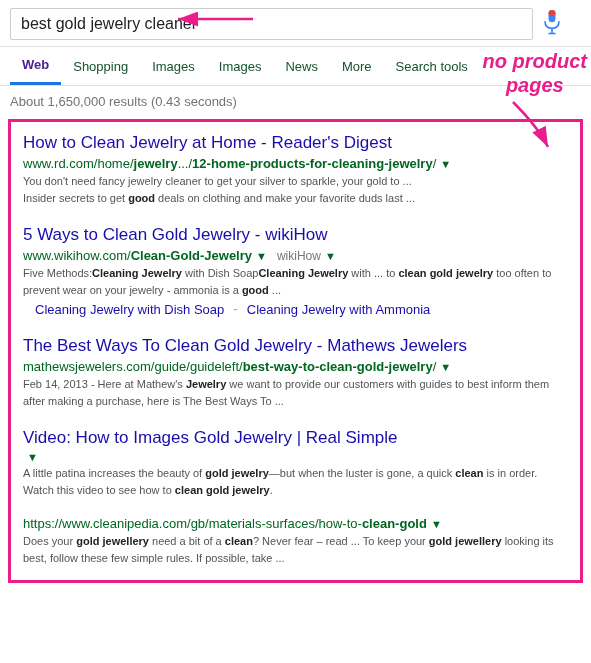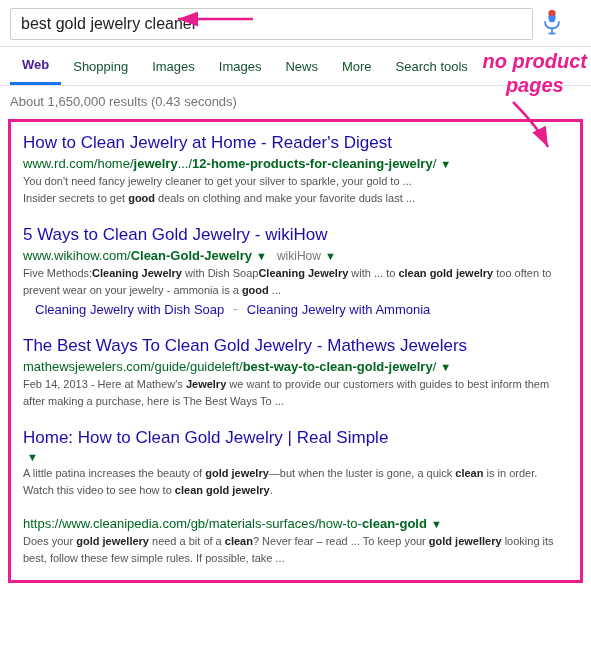--- a/index.html
+++ b/index.html
@@ -241,21 +241,21 @@
       <span class="result-url">mathewsjewelers.com/guide/guideleft/<b>best-way-to-clean-gold-jewelry</b>/</span>
       <span class="result-url-arrow">▼</span>
     </div>
     <div class="result-snippet">
       Feb 14, 2013 - Here at Mathew's <b>Jewelry</b> we want to provide our customers with guides
       to best inform them after making a purchase, here is The Best Ways To ...
     </div>
   </div>
 
   <div class="result-item">
-    <a class="result-title">Home: How to Clean Gold Jewelry | Real Simple</a>
+    <a class="result-title">Video: How to Images Gold Jewelry | Real Simple</a>
     <div class="result-url-row">
       <span class="result-url-arrow">▼</span>
     </div>
     <div class="result-snippet">
       A little patina increases the beauty of <b>gold jewelry</b>—but when the luster is gone, a
       quick <b>clean</b> is in order. Watch this video to see how to <b>clean</b> <b>gold jewelry</b>.
     </div>
   </div>
 
   <div class="result-item">

